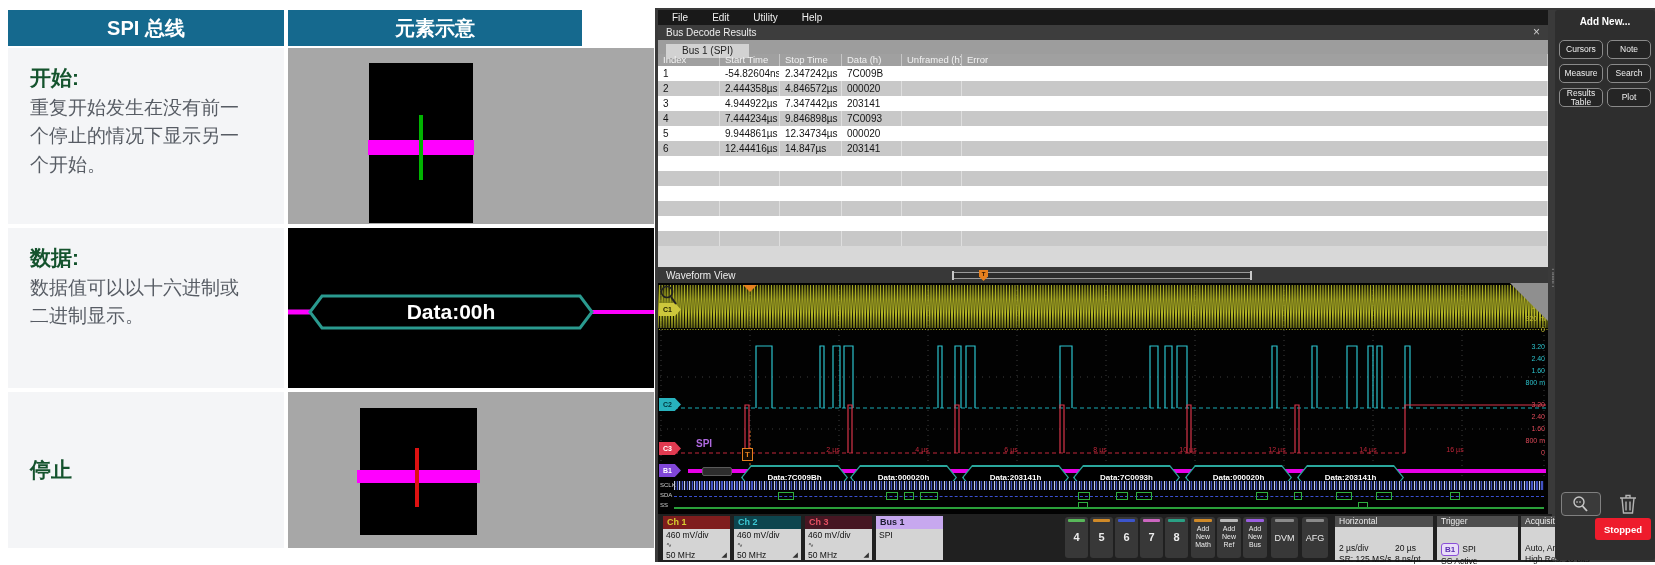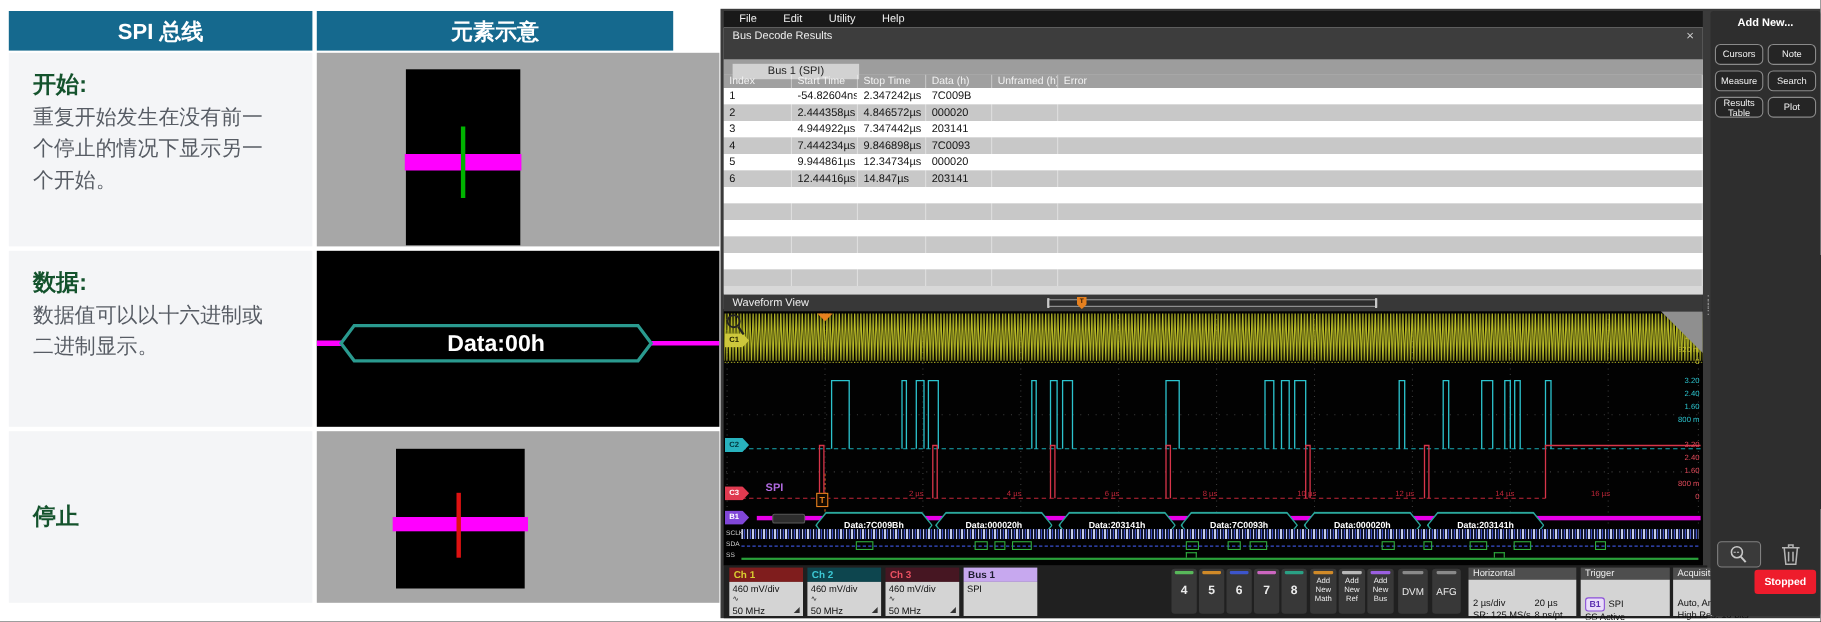--- a/index.html
+++ b/index.html
@@ -20,24 +20,24 @@
   .red-line { position:absolute; background:#dd1111; }
 
   
   #scope { position:absolute; left:655px; top:8px; width:1000px; height:554px; background:#3a3a3a; }
   #menubar { position:absolute; left:3px; top:2px; width:890px; height:15px; background:#191919;
              display:flex; gap:24px; padding-left:14px; align-items:center; color:#f0f0f0; font-size:10px; }
   #menubar span { cursor:default; }
 
   
   #bdr { position:absolute; left:3px; top:17px; width:890px; height:242px; background:#d8d8d8; }
-  .titlebar { height:29px; background:#3d3d3d; color:#ededed; font-size:10px; line-height:15px; padding-left:8px; position:relative; }
+  .titlebar { height:15px; background:#3d3d3d; color:#ededed; font-size:10px; line-height:15px; padding-left:8px; position:relative; }
   .close-x { position:absolute; right:8px; top:0; font-size:12px; color:#cfcfcf; line-height:14px; }
   #bdr-tabs { height:14px; background:#9d9d9d; }
-  #bdr-tab { display:inline-block; margin-left:8px; padding:0 32px; background:#d2d2d2; color:#222;
+  #bdr-tab { display:inline-block; margin-left:8px; padding:0 16px; background:#d2d2d2; color:#222;
              font-size:10px; line-height:14px; }
   .bdr-grid { display:grid; grid-template-columns:62px 60px 62px 60px 60px 1fr; }
   .bdr-grid span { padding-left:5px; border-right:1px solid rgba(255,255,255,.4); overflow:hidden; white-space:nowrap; }
   #bdr-head { height:12px; background:#a0a0a0; color:#f2f2f2; font-size:9.5px; line-height:12px; }
   .bdr-row { height:15px; font-size:10px; line-height:15px; color:#141414; }
   .r-odd { background:#ffffff; } .r-even { background:#c8c8c8; }
   #bdr-foot { height:21px; background:#d8d8d8; }
 
   
   #wv { position:absolute; left:3px; top:260px; width:890px; height:246px; background:#000; }
@@ -119,21 +119,21 @@
              color:#fff; font-size:9.5px; font-weight:bold; display:flex; align-items:center; justify-content:center; }
   #divider-dots { position:absolute; left:893px; top:262px; color:#9a9a9a; font-size:10px; letter-spacing:0; line-height:5px; width:6px; }
 </style>
 </head>
 <body>
 
 <div id="ltable">
   <div class="lt-head" style="left:0;top:0;width:276px;">
     <span>SPI 总线</span>
   </div>
-  <div class="lt-head" style="left:280px;top:0;width:324px;">
+  <div class="lt-head" style="left:280px;top:0;width:294px;">
     <span>元素示意</span>
   </div>
 
   <div class="lt-text" style="left:0;top:38px;width:276px;height:176px;">
     <div class="lt-title">开始:</div>
     <p>重复开始发生在没有前一个停止的情况下显示另一个开始。</p>
   </div>
   <div class="lt-img" style="left:280px;top:38px;width:366px;height:176px;">
     <div class="blackbox" style="left:81px;top:15px;width:104px;height:160px;"></div>
     <div class="mag-line" style="left:80px;top:92px;width:106px;height:15px;"></div>

